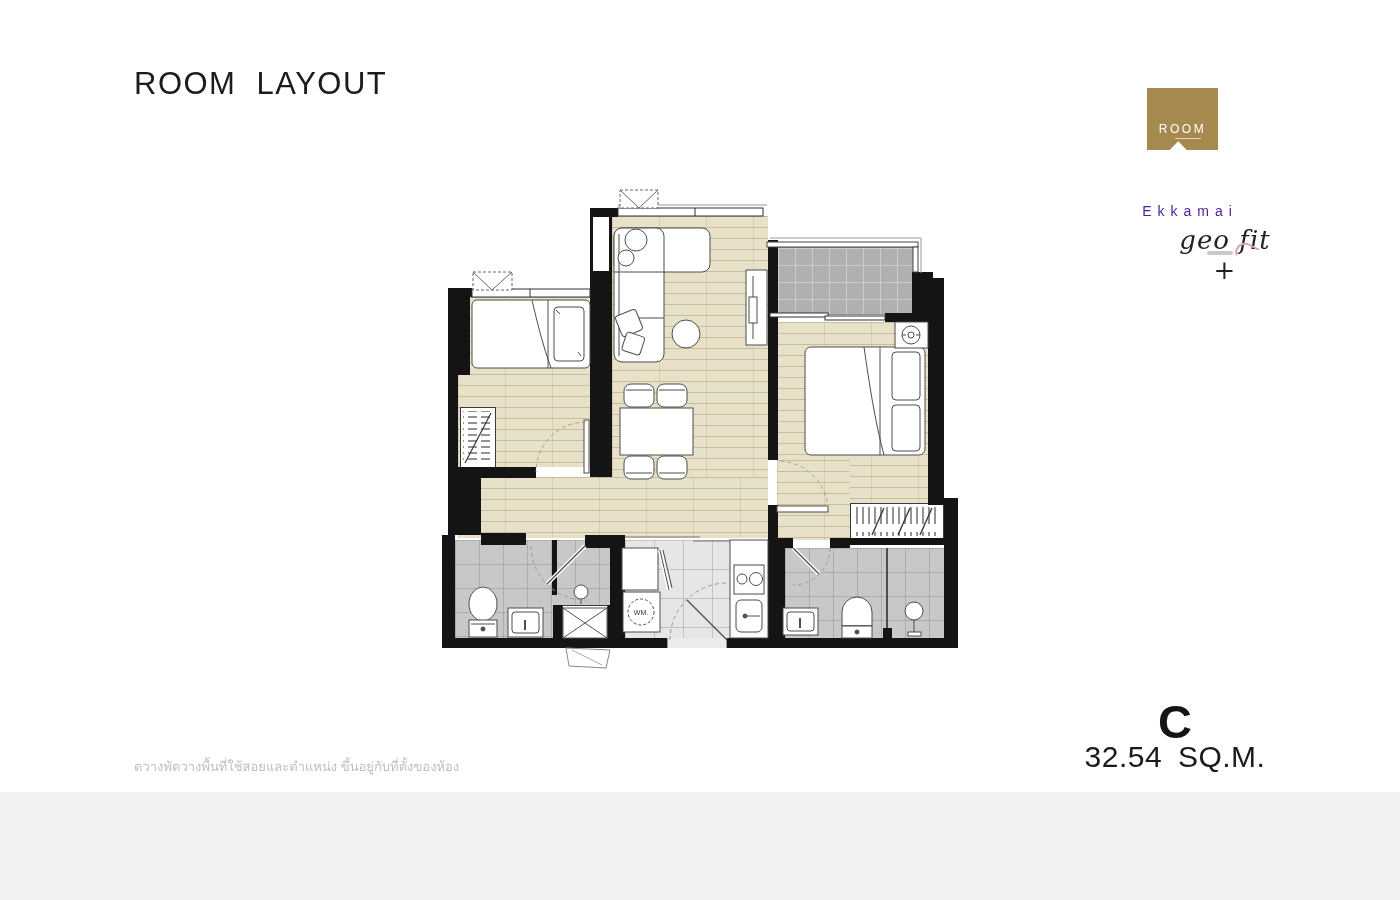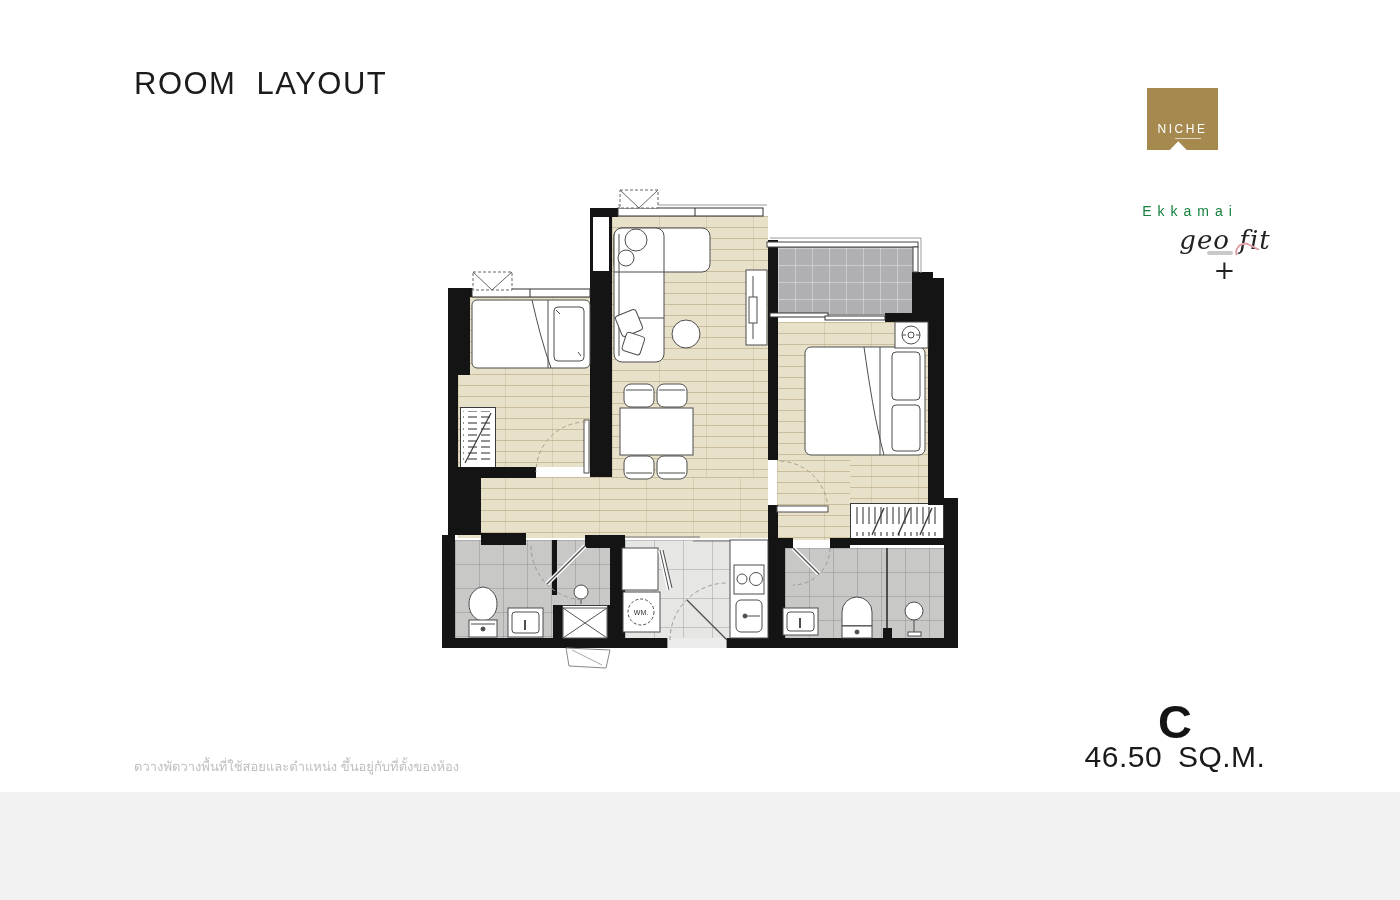--- a/index.html
+++ b/index.html
@@ -10,21 +10,21 @@
          letter-spacing:1.5px;word-spacing:10px;}
   
   .logo{position:absolute;left:1105px;top:85px;width:170px;height:175px;text-align:center;}
   .niche-box{position:absolute;left:42px;top:3px;width:71px;height:62px;background:#a5894f;
              clip-path:polygon(0 0,100% 0,100% 100%,56% 100%,44% 86%,32% 100%,0 100%);}
   .niche-box .nb-text{position:absolute;left:0;right:0;top:34px;color:#fff;font-size:12px;
              letter-spacing:2.5px;font-weight:500;}
   .niche-box .nb-sub{position:absolute;left:28px;top:50px;width:26px;height:1px;background:rgba(255,255,255,.65);}
   .pride{position:absolute;left:0;right:0;top:62px;font-family:"DejaVu Serif","Liberation Serif",serif;
          font-size:45px;color:#ae8c5d;}
-  .ekkamai{position:absolute;left:0;right:0;top:118px;font-size:14px;color:#15803d;letter-spacing:6px;}
+  .ekkamai{position:absolute;left:0;right:0;top:118px;font-size:14px;color:#4c1d95;letter-spacing:6px;}
   .geofit{position:absolute;left:70px;top:140px;font-family:"DejaVu Serif","Liberation Serif",serif;
           font-style:italic;font-size:26px;color:#222;letter-spacing:1px;}
   .geofit-sub{position:absolute;left:102px;top:166px;width:26px;height:4px;background:#9a9a9a;
           opacity:.55;border-radius:2px;}
   .geofit-swirl{position:absolute;left:130px;top:158px;width:18px;height:16px;border:2px solid #e0a0a8;
           border-color:#e0a0a8 transparent transparent #e0a0a8;border-radius:60% 10% 60% 60%;
           transform:rotate(28deg);}
   
   .unit-c{position:absolute;left:1155px;top:694px;width:40px;text-align:center;font-size:47px;
           font-weight:700;color:#141414;}
@@ -60,31 +60,31 @@
 </style>
 </head>
 <body>
 
 <div class="page">
 
   <div class="title">ROOM LAYOUT</div>
 
   <div class="logo">
     <div class="niche-box">
-      <div class="nb-text">NICHE</div>
+      <div class="nb-text">ROOM</div>
       <div class="nb-sub"></div>
     </div>
     <div class="ekkamai">Ekkamai</div>
     <div class="geofit">geo fit +</div>
     <div class="geofit-sub"></div>
     <div class="geofit-swirl"></div>
   </div>
 
   <div class="unit-c">C</div>
-  <div class="unit-area">46.50  SQ.M.</div>
+  <div class="unit-area">32.54  SQ.M.</div>
 
   <div class="disclaimer">
     <div>ดวางพัดวางพื้นที่ใช้สอยและตำแหน่ง ขึ้นอยู่กับที่ตั้งของห้อง</div>
   </div>
 
   <div class="plan">
 
     <div class="floor-wood" style="left:172px;top:36px;width:156px;height:322px;"></div>
     <div class="floor-wood" style="left:18px;top:117px;width:132px;height:170px;"></div>
     <div class="floor-wood" style="left:18px;top:297px;width:310px;height:61px;"></div>

